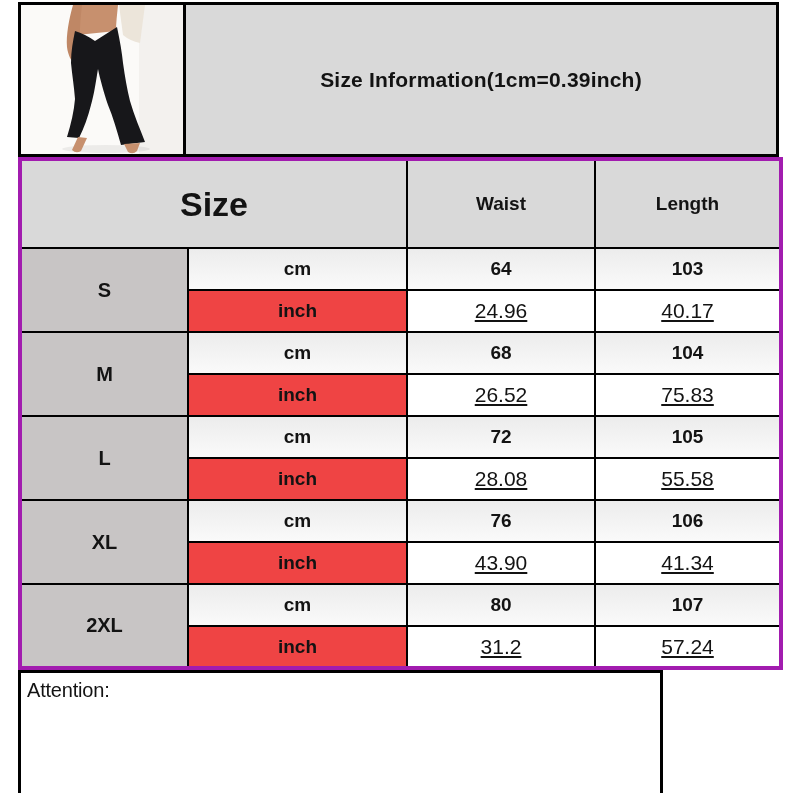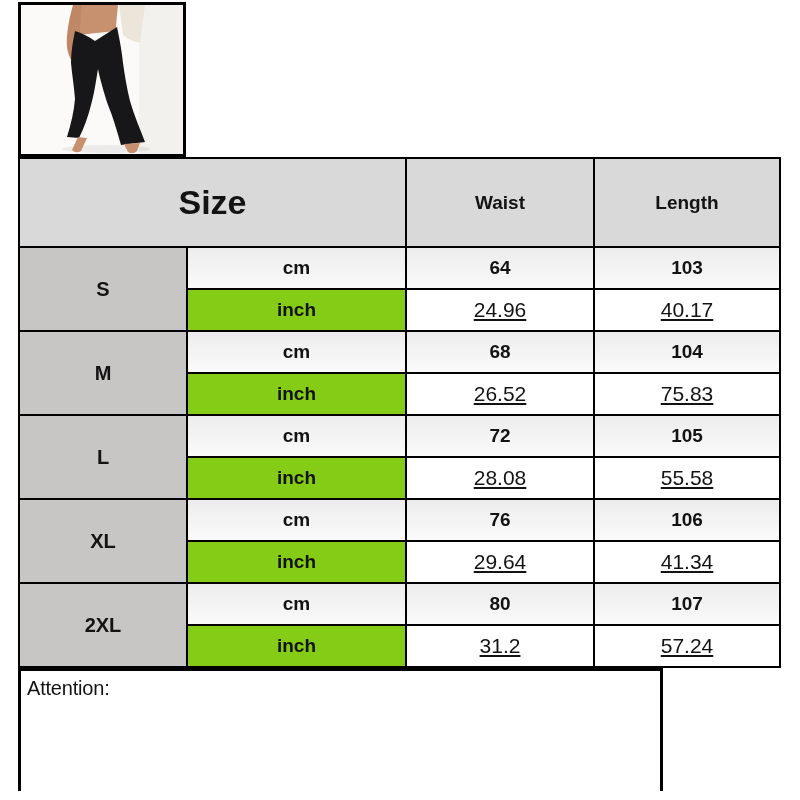--- a/index.html
+++ b/index.html
@@ -12,37 +12,37 @@
   .top-row { display: flex; height: 155px; }
   .photo-cell { width: 168px; height: 155px; border: 3px solid #000;
     background: #fbfaf8; overflow: hidden; flex: 0 0 auto; }
   .photo-cell svg { display: block; width: 100%; height: 100%; }
   .title-cell { flex: 1 1 auto; border: 3px solid #000; border-left: none;
     background: #d9d9d9; display: flex; align-items: center; justify-content: center;
     font-size: 21px; font-weight: bold; letter-spacing: 0.2px; }
 
   
   table.size-table { width: 761px; border-collapse: collapse; table-layout: fixed;
-    border: 2px solid #a21caf; }
+    border: 4px solid #a21caf; }
   table.size-table th, table.size-table td { border: 2px solid #000; text-align: center;
     vertical-align: middle; padding: 0; }
   col.c-size  { width: 168px; }
   col.c-unit  { width: 219px; }
   col.c-waist { width: 188px; }
   col.c-len   { width: 186px; }
 
   tr.head-row { height: 89px; }
   th.size-head { background: #d9d9d9; font-size: 34px; font-weight: bold; }
   th.col-head  { background: #d9d9d9; font-size: 19px; font-weight: bold; }
 
   tbody tr { height: 42px; }
   td.size-label { background: #c8c5c5; font-size: 20px; font-weight: bold; }
   tr.cm-row td.unit-cell, tr.cm-row td.val-cell {
     background: linear-gradient(#ececec, #fafafa); font-weight: bold; font-size: 19px; }
-  tr.inch-row td.unit-cell { background: #84cc16; font-weight: bold; font-size: 19px; }
+  tr.inch-row td.unit-cell { background: #ef4444; font-weight: bold; font-size: 19px; }
   tr.inch-row td.val-cell  { background: #ffffff; font-weight: normal; font-size: 21px; text-decoration: underline; }
 
   
   .attention { width: 645px; height: 123px; border: 3px solid #000; border-bottom: none;
     background: #ffffff; padding: 3px 6px 0 6px; font-size: 20px; line-height: 28px;
     letter-spacing: -0.2px; }
 </style>
 </head>
 <body>
 
@@ -69,20 +69,21 @@
                  C75,76 73,90 70,100
                  C67,112 63,123 58,133
                  L46,132
                  C50,119 53,106 54,94
                  C53,81 51,69 50,58
                  C50,46 52,36 54,26 Z" fill="#17171a"></path>
         <path d="M57,132 L51,145 Q55,149 60,146 L66,133 Z" fill="#c7906e"></path>
         <path d="M103,139 L107,147 Q112,150 116,146 L119,138 Z" fill="#c7906e"></path>
       </svg>
     </div>
+    <div class="title-cell">Size Information(1cm=0.39inch)</div>
   </div>
 
   <table class="size-table">
     <colgroup>
       <col class="c-size">
         <col class="c-unit">
         <col class="c-waist">
         <col class="c-len">
     </colgroup>
     <thead>
@@ -131,21 +132,21 @@
       </tr>
 
       <tr class="cm-row">
         <td rowspan="2" class="size-label">XL</td>
         <td class="unit-cell">cm</td>
         <td class="val-cell">76</td>
         <td class="val-cell">106</td>
       </tr>
       <tr class="inch-row">
         <td class="unit-cell">inch</td>
-        <td class="val-cell">29.64</td>
+        <td class="val-cell">43.90</td>
         <td class="val-cell">41.34</td>
       </tr>
 
       <tr class="cm-row">
         <td rowspan="2" class="size-label">2XL</td>
         <td class="unit-cell">cm</td>
         <td class="val-cell">80</td>
         <td class="val-cell">107</td>
       </tr>
       <tr class="inch-row">

